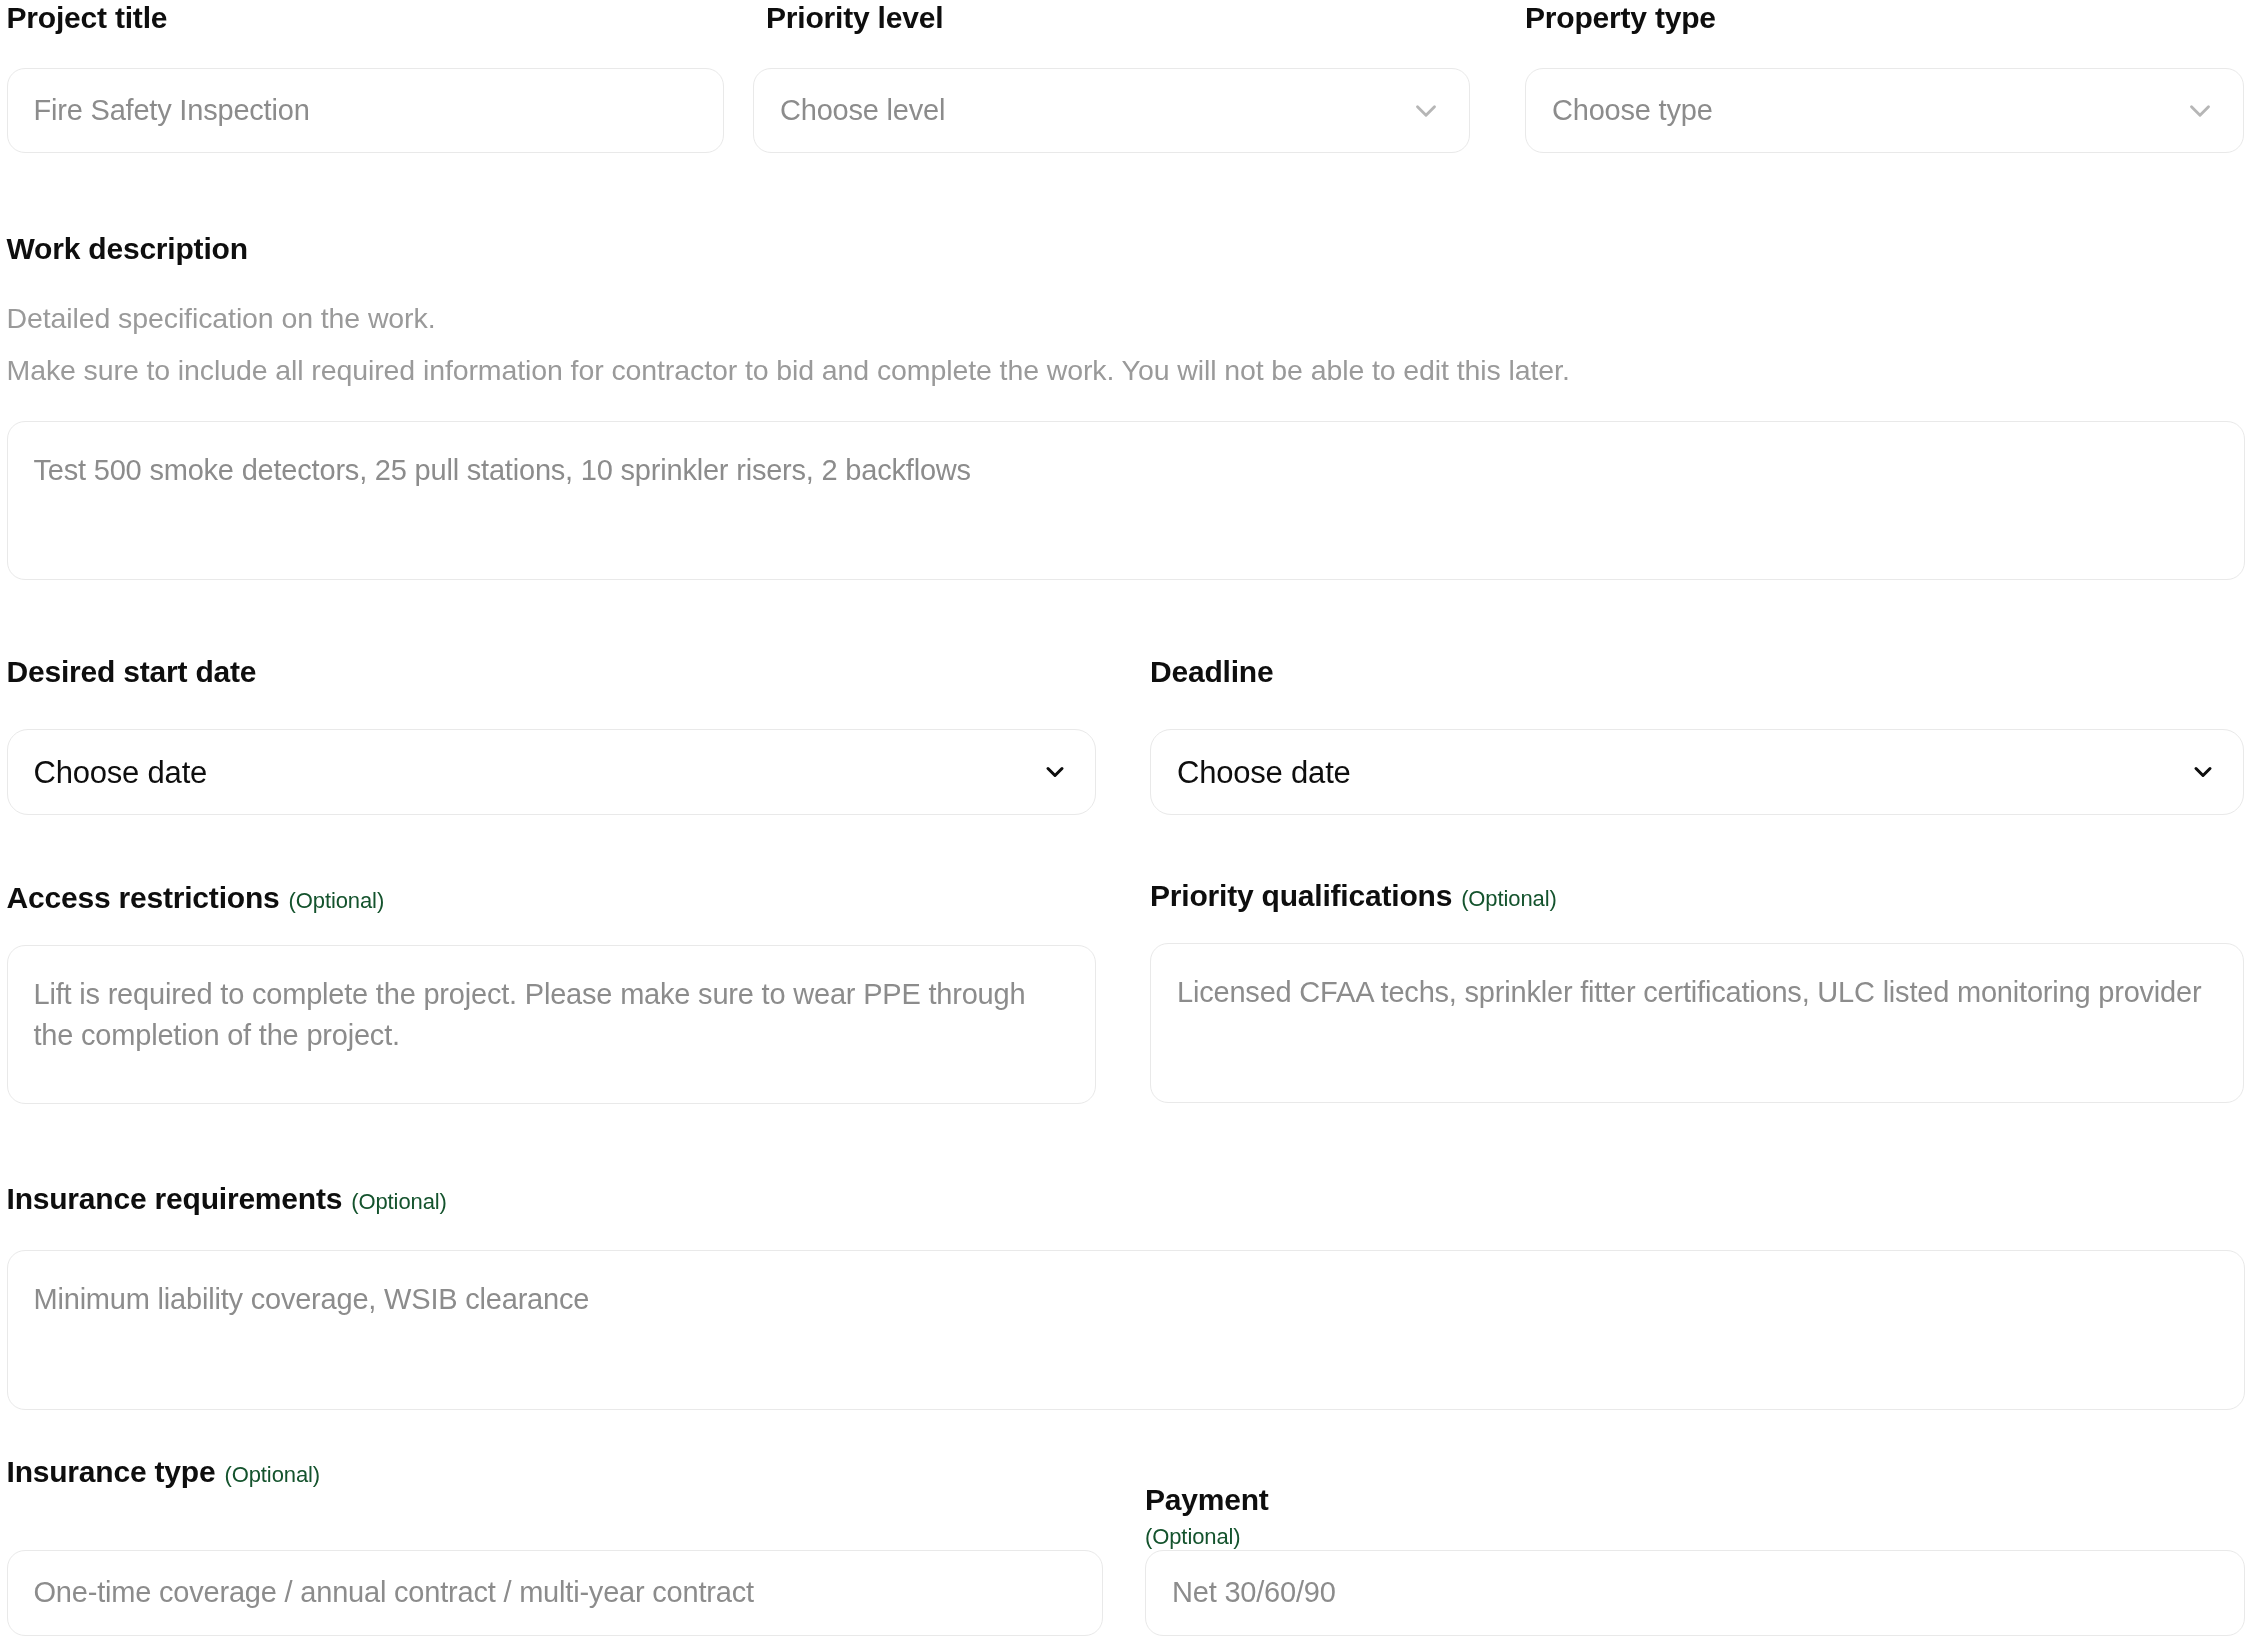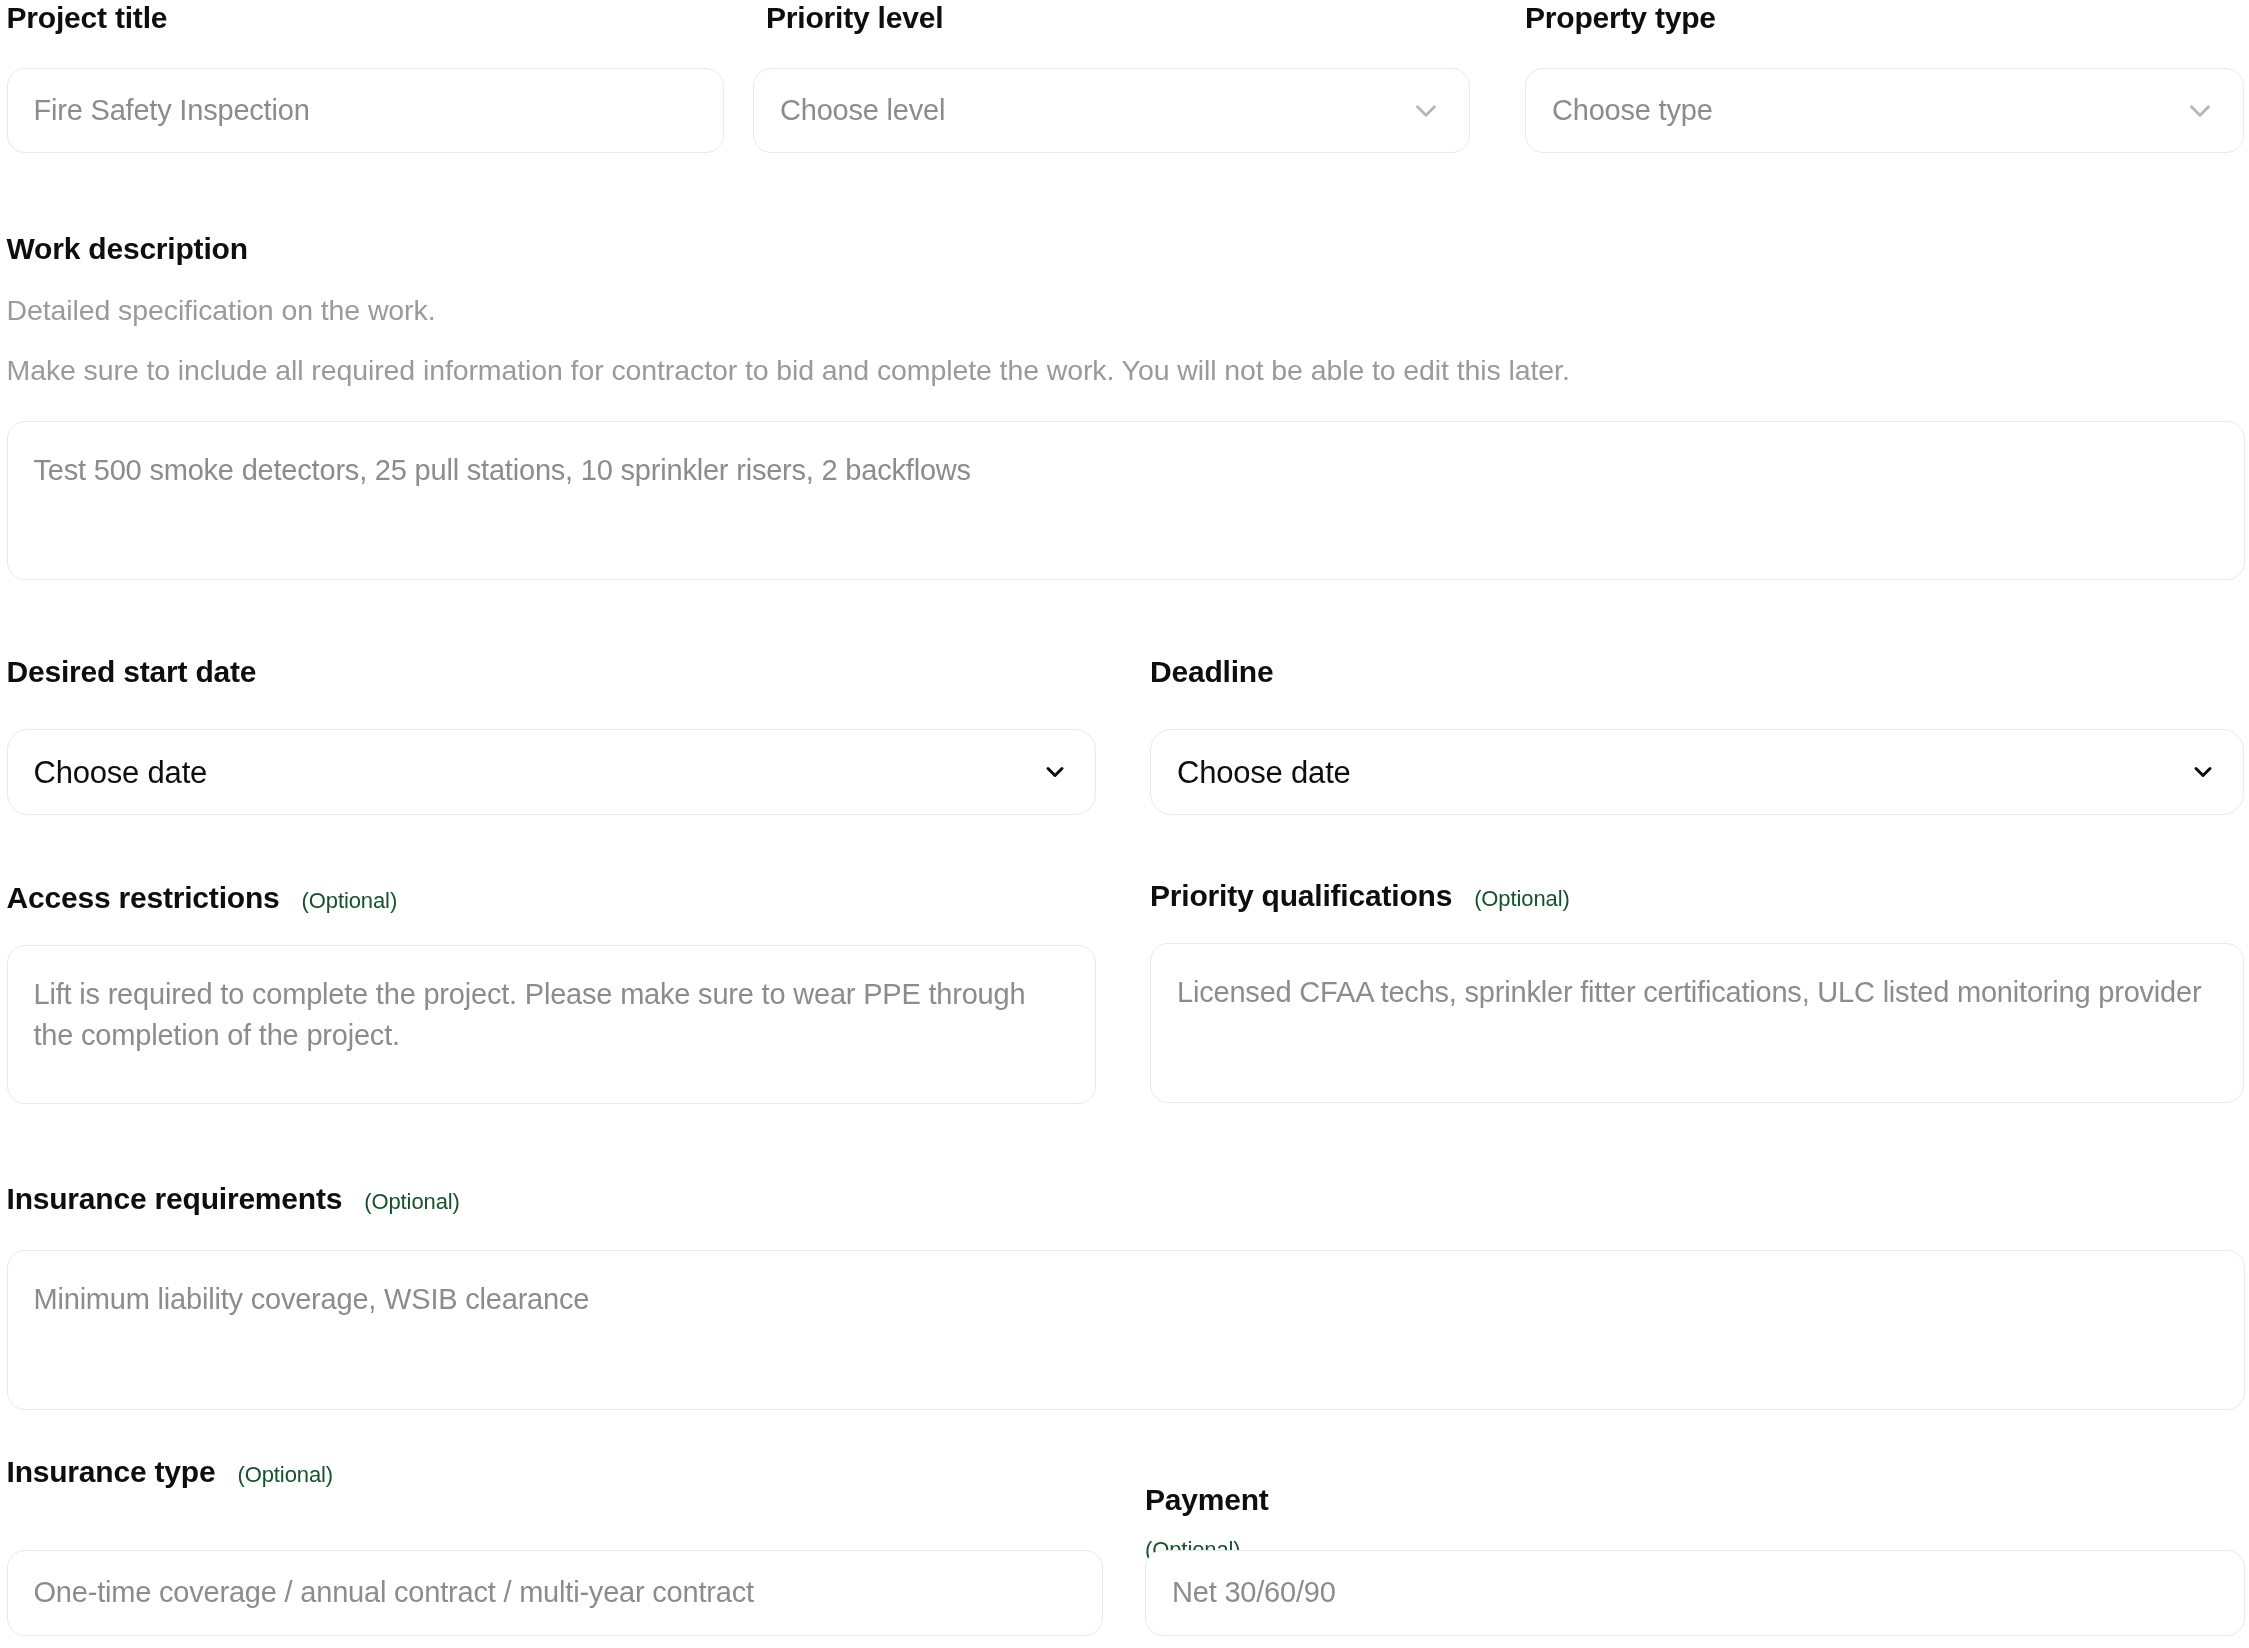--- a/index.html
+++ b/index.html
@@ -25,21 +25,21 @@
     letter-spacing: -0.2px;
     line-height: 1;
     white-space: nowrap;
   }
   .optional {
     font-size: 22px;
     font-weight: 400;
     color: #14532d;
     letter-spacing: -0.1px;
   }
-  .label-row { display: flex; align-items: baseline; gap: 22px; }
+  .label-row { display: flex; align-items: baseline; gap: 9px; }
 
   
   .helper {
     font-size: 28.5px;
     font-weight: 400;
     color: #9a9a9a;
     letter-spacing: -0.1px;
     line-height: 1;
     white-space: nowrap;
   }
@@ -117,21 +117,21 @@
     <span class="ph">Choose type</span>
     <span class="chev-light">
       <svg viewBox="0 0 24 24" fill="none" stroke="#b6b6b6" stroke-width="2" stroke-linecap="round" stroke-linejoin="round">
           <polyline points="6 9 12 15 18 9"></polyline>
         </svg>
     </span>
   </div>
 
   <div class="pos label" style="left:6.5px; top:234px;">Work description</div>
 
-  <div class="pos helper" style="left:6.5px; top:296px;">Detailed specification on the work.</div>
+  <div class="pos helper" style="left:6.5px; top:304px;">Detailed specification on the work.</div>
 
   <div class="pos helper" style="left:6.5px; top:356px;">Make sure to include all required information for contractor to bid and complete the work. You will not be able to edit this later.</div>
 
   <div class="box box-area" style="left:6.5px; top:421px; width:2238px; height:159px;">
     <span class="ph">Test 500 smoke detectors, 25 pull stations, 10 sprinkler risers, 2 backflows</span>
   </div>
 
   <div class="pos label" style="left:6.5px; top:657px;">Desired start date</div>
 
   <div class="box box-select" style="left:6.5px; top:729px; width:1089px; height:86px; border-radius:21px;">

